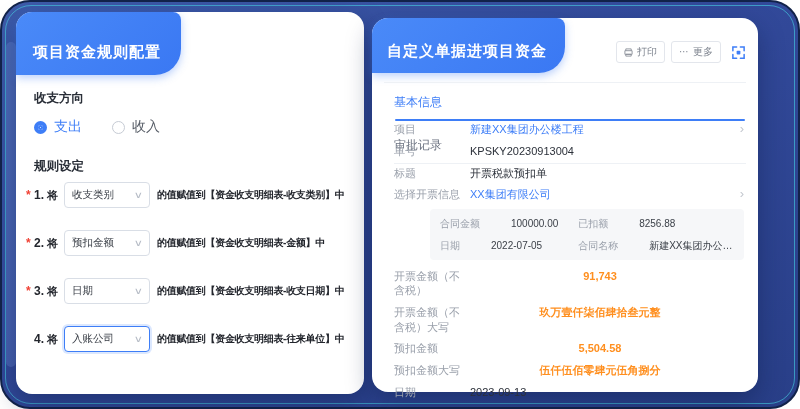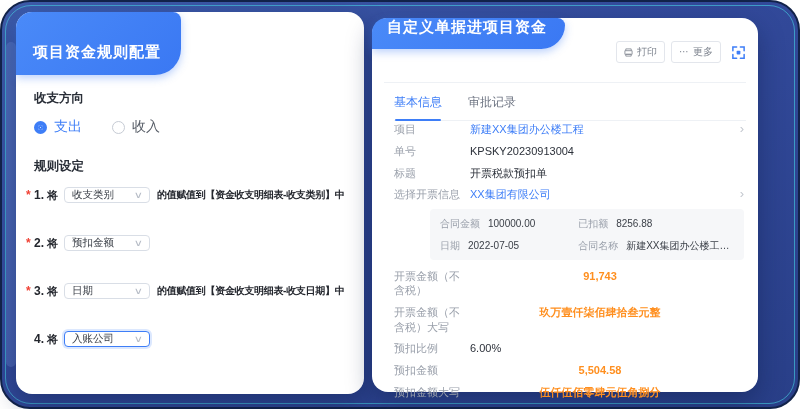--- a/index.html
+++ b/index.html
@@ -16,70 +16,70 @@
 
   .card { position:absolute; background:#fff; border-radius:16px;
     box-shadow:0 10px 26px rgba(10,26,64,.40); }
   #card-left  { left:14px; top:10px;  width:348px; height:382px; }
   #card-right { left:370px; top:16px; width:386px; height:374px; }
 
   .ribbon { position:absolute; top:0; left:0; color:#fff; font-weight:bold;
     letter-spacing:1px; background:linear-gradient(135deg,#4a8af8,#3a78f3);
     border-radius:16px 8px 26px 0; box-shadow:0 3px 8px rgba(58,120,243,.35); }
   #card-left  .ribbon { font-size:15px; padding:31px 20px 13px 17px; }
-  #card-right .ribbon { font-size:15px; padding:0 18px 12px 15px; }
+  #card-right .ribbon { font-size:15px; padding:24px 18px 12px 15px; }
 
   
   .lp-label { position:absolute; left:18px; font-size:12.5px; font-weight:600; color:#2a2f38; }
   #dir-label { top:78px; }
   #rules-label { top:146px; }
   .radio-row { position:absolute; left:18px; top:106px; display:flex; align-items:center; }
   .radio-opt { display:flex; align-items:center; gap:7px; margin-right:30px; font-size:14px; }
   .rdot { width:13px; height:13px; border-radius:50%; }
   .rdot.sel { border:4px solid #3e7ef7; background:#fff; box-shadow:inset 0 0 0 2px #3e7ef7; }
   .rdot.un  { border:1.5px solid #c6cbd4; background:#fff; }
   .radio-opt.sel span.rlabel { color:#3e7ef7; }
   .radio-opt.un  span.rlabel { color:#565c66; }
 
   .rules { position:absolute; left:10px; top:168px; right:4px; }
   .rule-row { display:flex; align-items:center; height:30px; margin-bottom:18px; white-space:nowrap; }
   .rule-req { color:#f04134; width:8px; font-size:12px; font-weight:700; }
   .rule-index { font-size:12px; font-weight:700; color:#23262d; margin-right:3px; }
   .rule-prefix { font-size:11px; font-weight:700; color:#23262d; margin-right:6px; }
-  .rule-select { width:86px; height:16px; border:1px solid #d9dee6; border-radius:4px;
+  .rule-select { width:86px; height:26px; border:1px solid #d9dee6; border-radius:4px;
     display:flex; align-items:center; justify-content:space-between; padding:0 7px;
     font-size:10.5px; color:#3a3f47; background:#fff; cursor:pointer; }
   .rule-select.focused { border-color:#3e7ef7; box-shadow:0 0 0 2px rgba(62,126,247,.18); }
   .chev-down { color:#b6bcc6; font-size:9px; transform:scaleX(1.4); }
   .rule-suffix { font-size:10px; font-weight:700; color:#23262d; margin-left:7px; letter-spacing:-.3px; }
 
   
   .toolbar { position:absolute; top:23px; right:12px; display:flex; align-items:center; gap:6px; }
   .tbtn { display:flex; align-items:center; gap:4px; border:1px solid #e3e6ec; border-radius:3px;
     padding:3px 7px; font-size:10px; color:#7d838e; background:#fff; cursor:pointer; }
   .expand-btn { margin-left:4px; cursor:pointer; display:flex; }
   .divider { position:absolute; top:64px; left:12px; right:12px; border-top:1px solid #eef1f5; }
   .tabs { position:absolute; top:76px; left:22px; right:12px; display:flex; gap:26px;
-    border-bottom:1px solid #eef1f5; padding-bottom:9px; }
+    border-bottom:1px solid #eef1f5; padding-bottom:9px;flex-direction:column; }
   .tab { font-size:12px; color:#6b7280; cursor:pointer; position:relative; }
   .tab.active { color:#3e7ef7; }
   .tab.active::after { content:''; position:absolute; left:1px; right:1px; bottom:-10px;
     height:2px; background:#3e7ef7; border-radius:1px; }
 
   .fields { position:absolute; top:104px; left:22px; right:14px; font-size:11px; line-height:1.3; }
   .frow { display:flex; margin-bottom:7.5px; position:relative; padding-right:14px; }
   .flabel { width:76px; flex-shrink:0; color:#9aa0ab; }
   .fvalue { color:#2c313a; flex:1; }
   .fvalue.link { color:#3e7ef7; cursor:pointer; }
   .fvalue.orange { color:#ff8f1f; font-weight:700;text-align:center; }
   .chev-right { position:absolute; right:0; top:-1px; color:#c3c7cf; font-size:13px; }
 
   .cbox { background:#f6f7f9; border-radius:4px; margin:1px 0 9px 36px; padding:8px 10px;
     display:grid; grid-template-columns:47% 53%; row-gap:9px; font-size:10px; }
-  .cell { display:flex; white-space:nowrap; overflow:hidden; }
+  .cell { display:flex; white-space:nowrap; overflow:hidden;gap:23px; }
   .cl { color:#9aa0ab; margin-right:8px; flex-shrink:0; }
   .cv { color:#3a3f47; overflow:hidden; text-overflow:ellipsis; }
 </style>
 </head>
 <body>
 
 <div class="frame">
   <div class="deco-band"></div>
 
   <div class="card" id="card-left">
@@ -112,39 +112,41 @@
         <span class="rule-suffix">的值赋值到【资金收支明细表-收支类别】中</span>
       </div>
       <div class="rule-row">
         <span class="rule-req">*</span>
         <span class="rule-index">2.</span>
         <span class="rule-prefix">将</span>
         <span class="rule-select">
           <span>预扣金额</span>
           <span class="chev-down">∨</span>
         </span>
+        <span class="rule-suffix">的值赋值到【资金收支明细表-金额】中</span>
       </div>
       <div class="rule-row">
         <span class="rule-req">*</span>
         <span class="rule-index">3.</span>
         <span class="rule-prefix">将</span>
         <span class="rule-select">
           <span>日期</span>
           <span class="chev-down">∨</span>
         </span>
         <span class="rule-suffix">的值赋值到【资金收支明细表-收支日期】中</span>
       </div>
       <div class="rule-row">
         <span class="rule-req" style="visibility: hidden;">*</span>
         <span class="rule-index">4.</span>
         <span class="rule-prefix">将</span>
         <span class="rule-select focused">
           <span>入账公司</span>
           <span class="chev-down">∨</span>
         </span>
+        <span class="rule-suffix">的值赋值到【资金收支明细表-往来单位】中</span>
       </div>
     </div>
   </div>
 
   <div class="card" id="card-right">
     <div class="ribbon">自定义单据进项目资金</div>
 
     <div class="toolbar">
       <span class="tbtn">
         <svg width="9" height="9" viewBox="0 0 10 10">
@@ -212,24 +214,20 @@
 
       <div class="frow">
         <span class="flabel">开票金额（不含税）</span>
         <span class="fvalue orange">91,743</span>
       </div>
       <div class="frow">
         <span class="flabel">开票金额（不含税）大写</span>
         <span class="fvalue orange">玖万壹仟柒佰肆拾叁元整</span>
       </div>
       <div class="frow">
-        <span class="flabel">预扣比例</span>
-        <span class="fvalue">6.00%</span>
-      </div>
-      <div class="frow">
         <span class="flabel">预扣金额</span>
         <span class="fvalue orange">5,504.58</span>
       </div>
       <div class="frow">
         <span class="flabel">预扣金额大写</span>
         <span class="fvalue orange">伍仟伍佰零肆元伍角捌分</span>
       </div>
       <div class="frow">
         <span class="flabel">日期</span>
         <span class="fvalue">2023-09-13</span>

